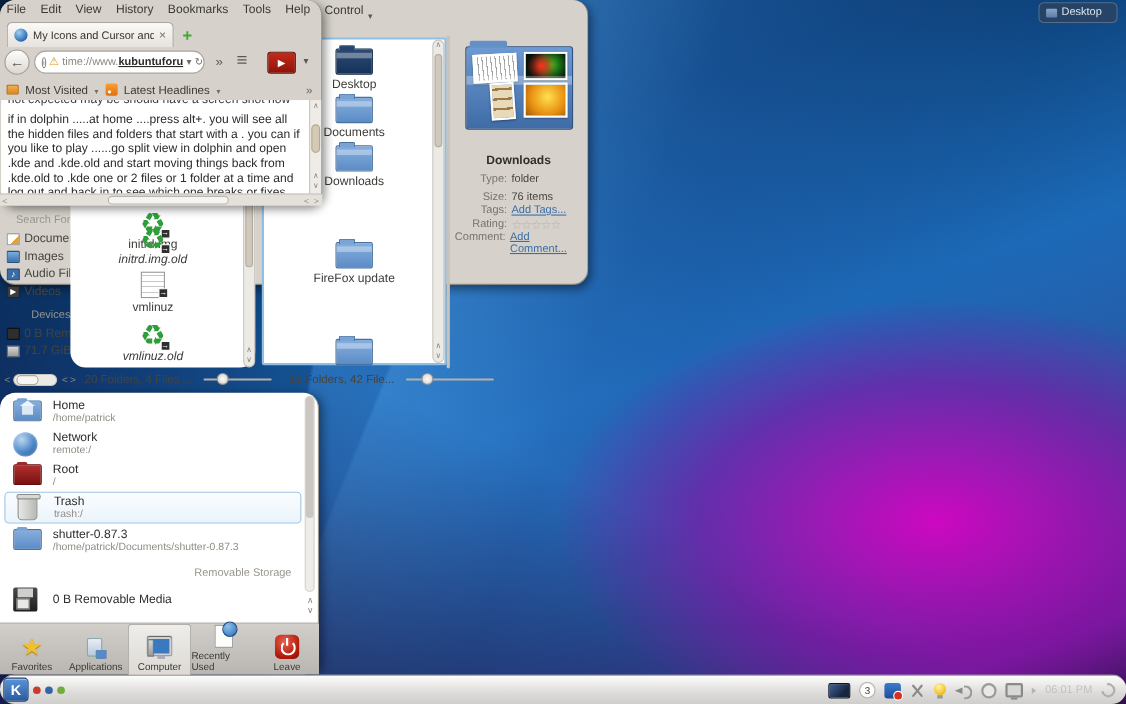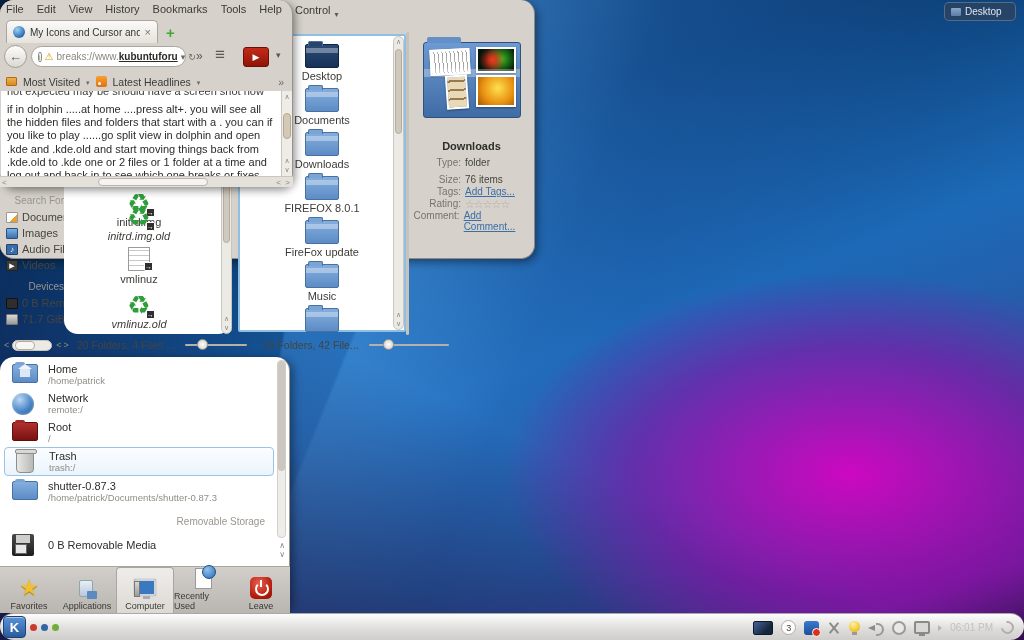--- a/index.html
+++ b/index.html
@@ -359,31 +359,23 @@
         <span>Desktop</span>
       </div>
       <div class="file-item" style="left:12px; top:52px;">
         <span class="folder"></span><br>
         <span>Documents</span>
       </div>
       <div class="file-item" style="left:12px; top:96px;">
         <span class="folder"></span><br>
         <span>Downloads</span>
       </div>
-      <div class="file-item" style="left:12px; top:140px;">
-        <span class="folder"></span><br>
-        <span>FIREFOX 8.0.1</span>
-      </div>
       <div class="file-item" style="left:12px; top:184px;">
         <span class="folder"></span><br>
         <span>FireFox update</span>
-      </div>
-      <div class="file-item" style="left:12px; top:228px;">
-        <span class="folder"></span><br>
-        <span>Music</span>
       </div>
       <div class="file-item" style="left:12px; top:272px;">
         <span class="folder"></span>
       </div>
       <div class="abs scroll-track" style="right:0; top:0; width:11px; height:294px;">
         <div class="tiny-arrow" style="position:absolute; left:0; top:1px; width:9px;">∧</div>
         <div class="scroll-thumb" style="position:absolute; left:1px; top:12px; width:7px; height:85px;"></div>
         <div class="tiny-arrow" style="position:absolute; left:0; bottom:10px; width:9px;">∧</div>
         <div class="tiny-arrow" style="position:absolute; left:0; bottom:1px; width:9px;">∨</div>
       </div>
@@ -453,21 +445,21 @@
       <div class="favicon"></div>
       <span class="tab-title">My Icons and Cursor and ...</span>
       <span class="tab-close">×</span>
     </div>
     <div id="ff-newtab">+</div>
     <div id="ff-navbar">
       <div id="ff-back">←</div>
       <div id="ff-urlfield">
         <span class="shield">i</span>
         <span class="warn">⚠</span>
-        <span class="url-prefix">breaks://www.</span>
+        <span class="url-prefix">time://www.</span>
         <span class="url-domain">kubuntuforu</span>
         <span class="chev">▾</span>
         <span class="reload">↻</span>
       </div>
       <span class="nav-glyph" style="left:196px; top:6px; font-size:12px;">»</span>
       <span class="nav-glyph" style="left:215px; top:2px; font-size:17px;">≡</span>
       <div id="ff-redbtn"><span>▶</span></div>
       <span class="nav-glyph" style="left:276px; top:7px; font-size:9px;">▾</span>
     </div>
     <div id="ff-bmbar">

